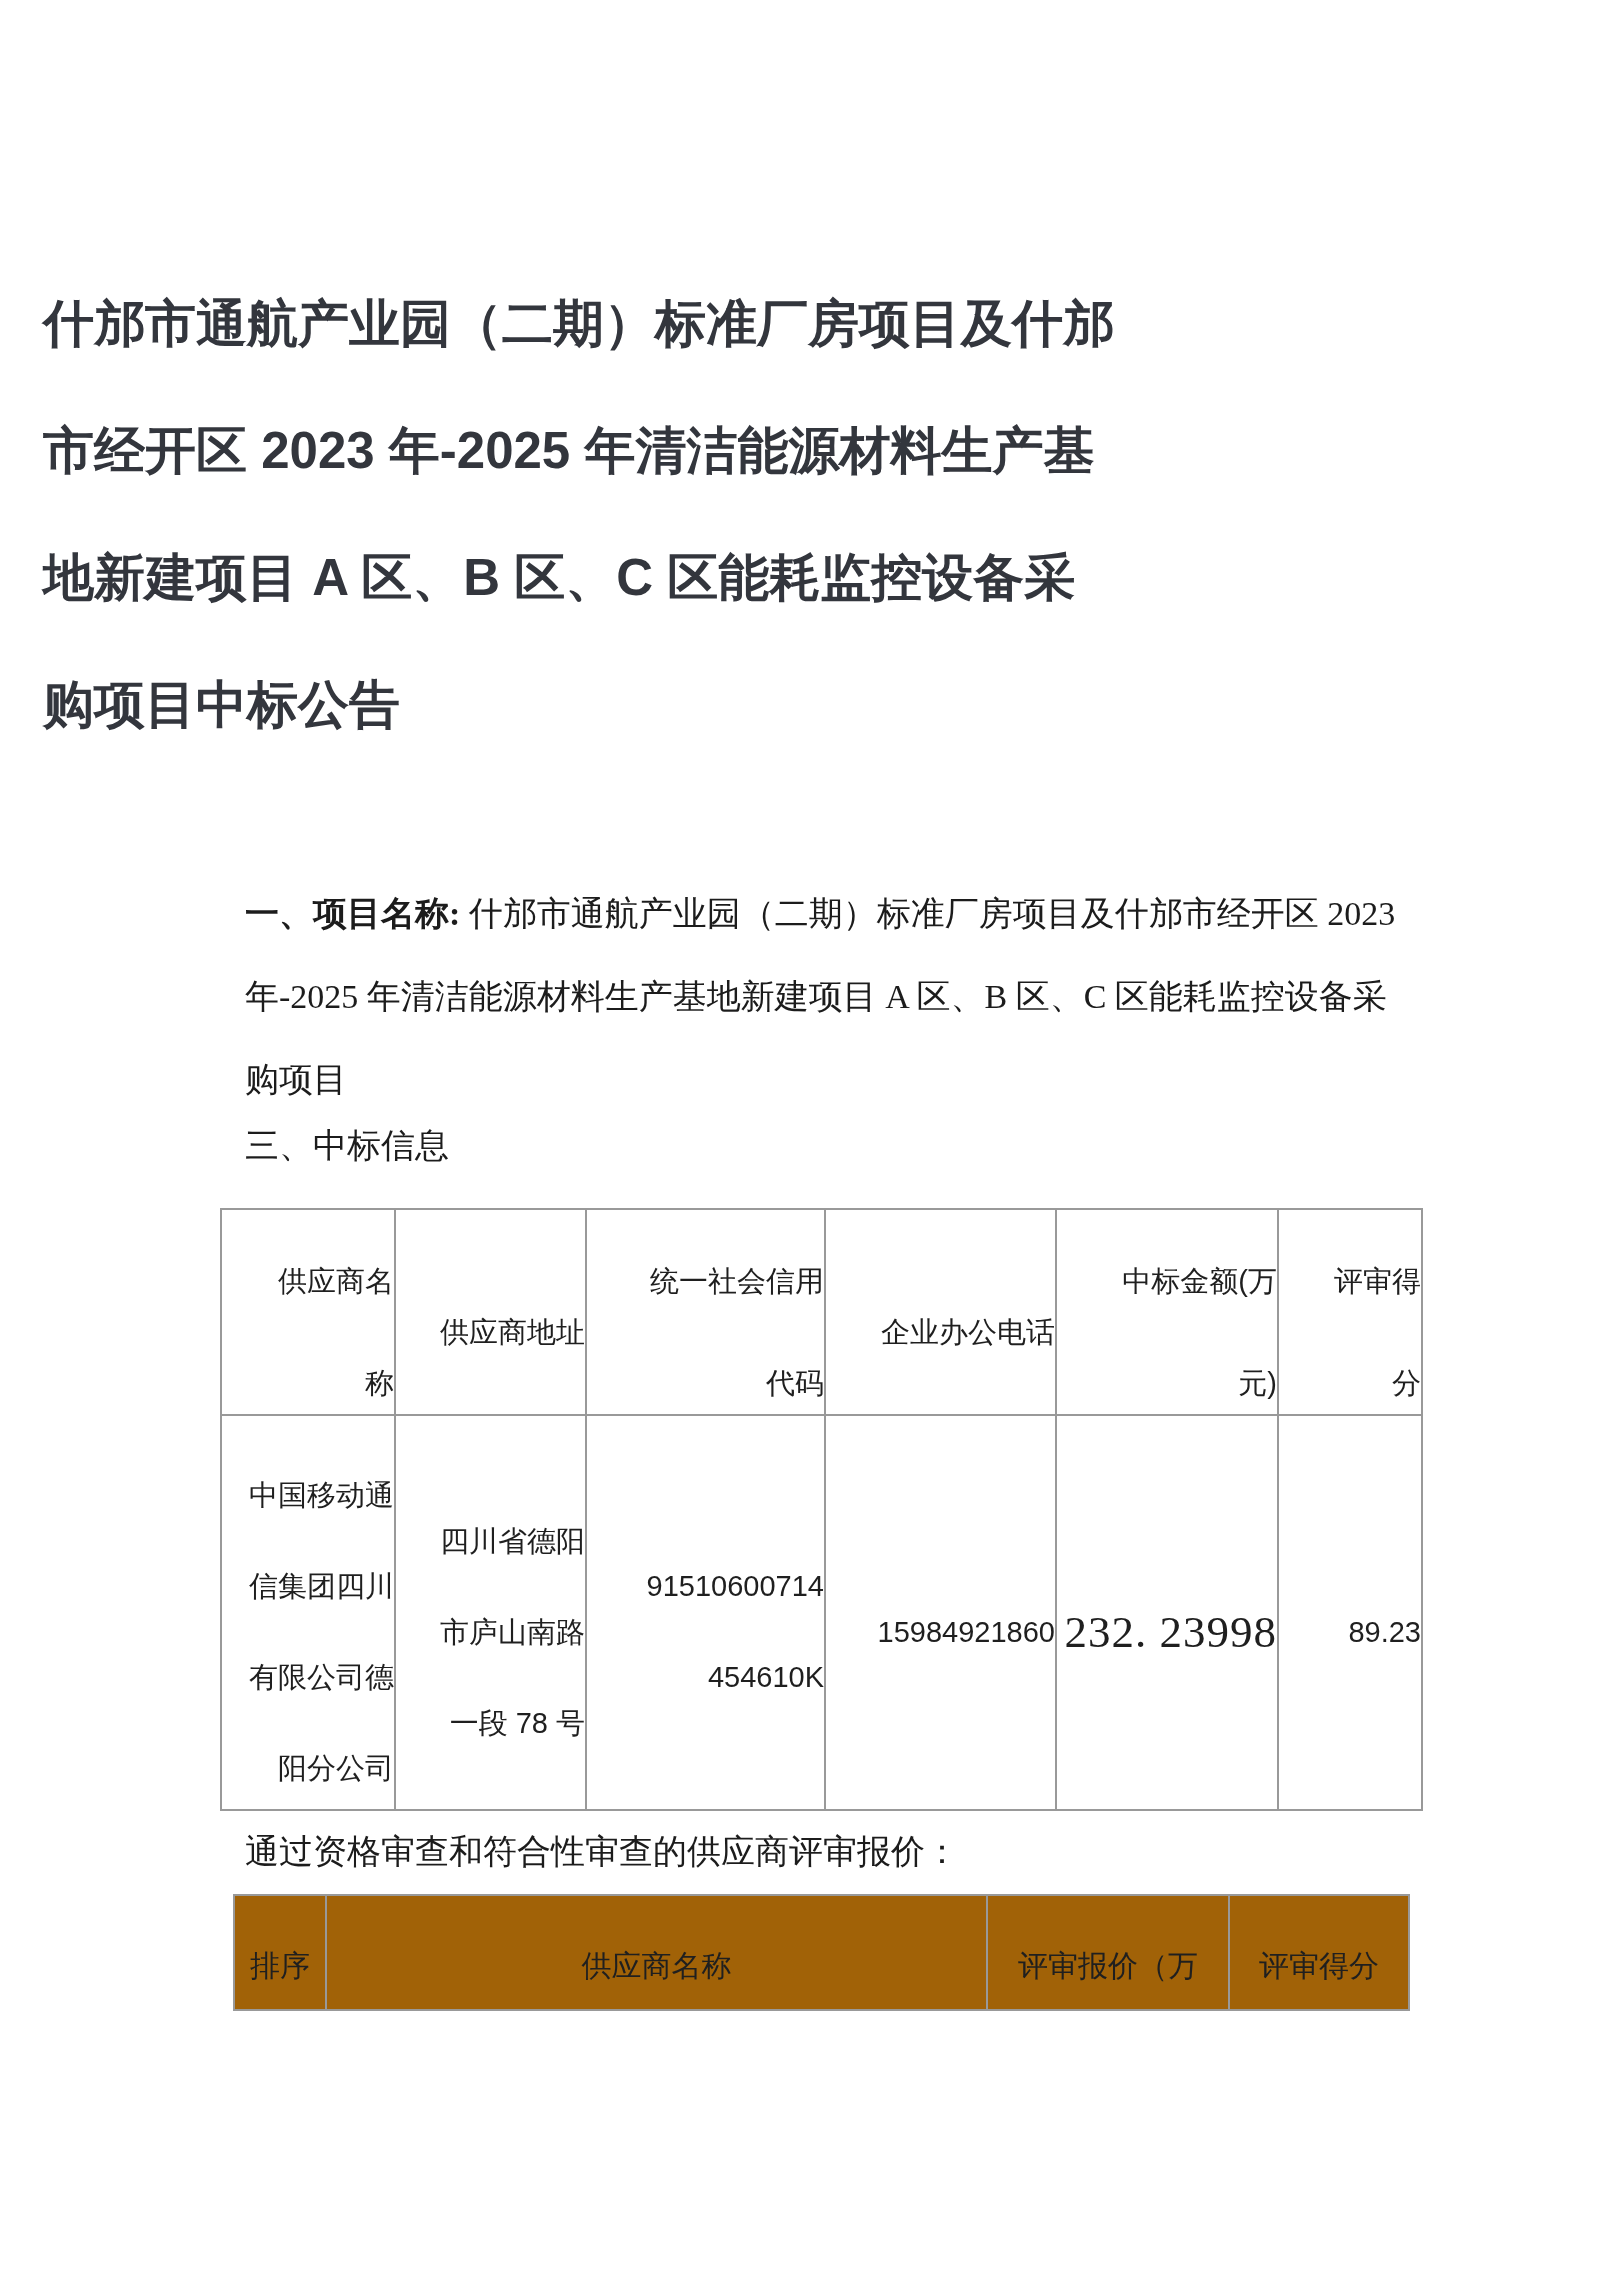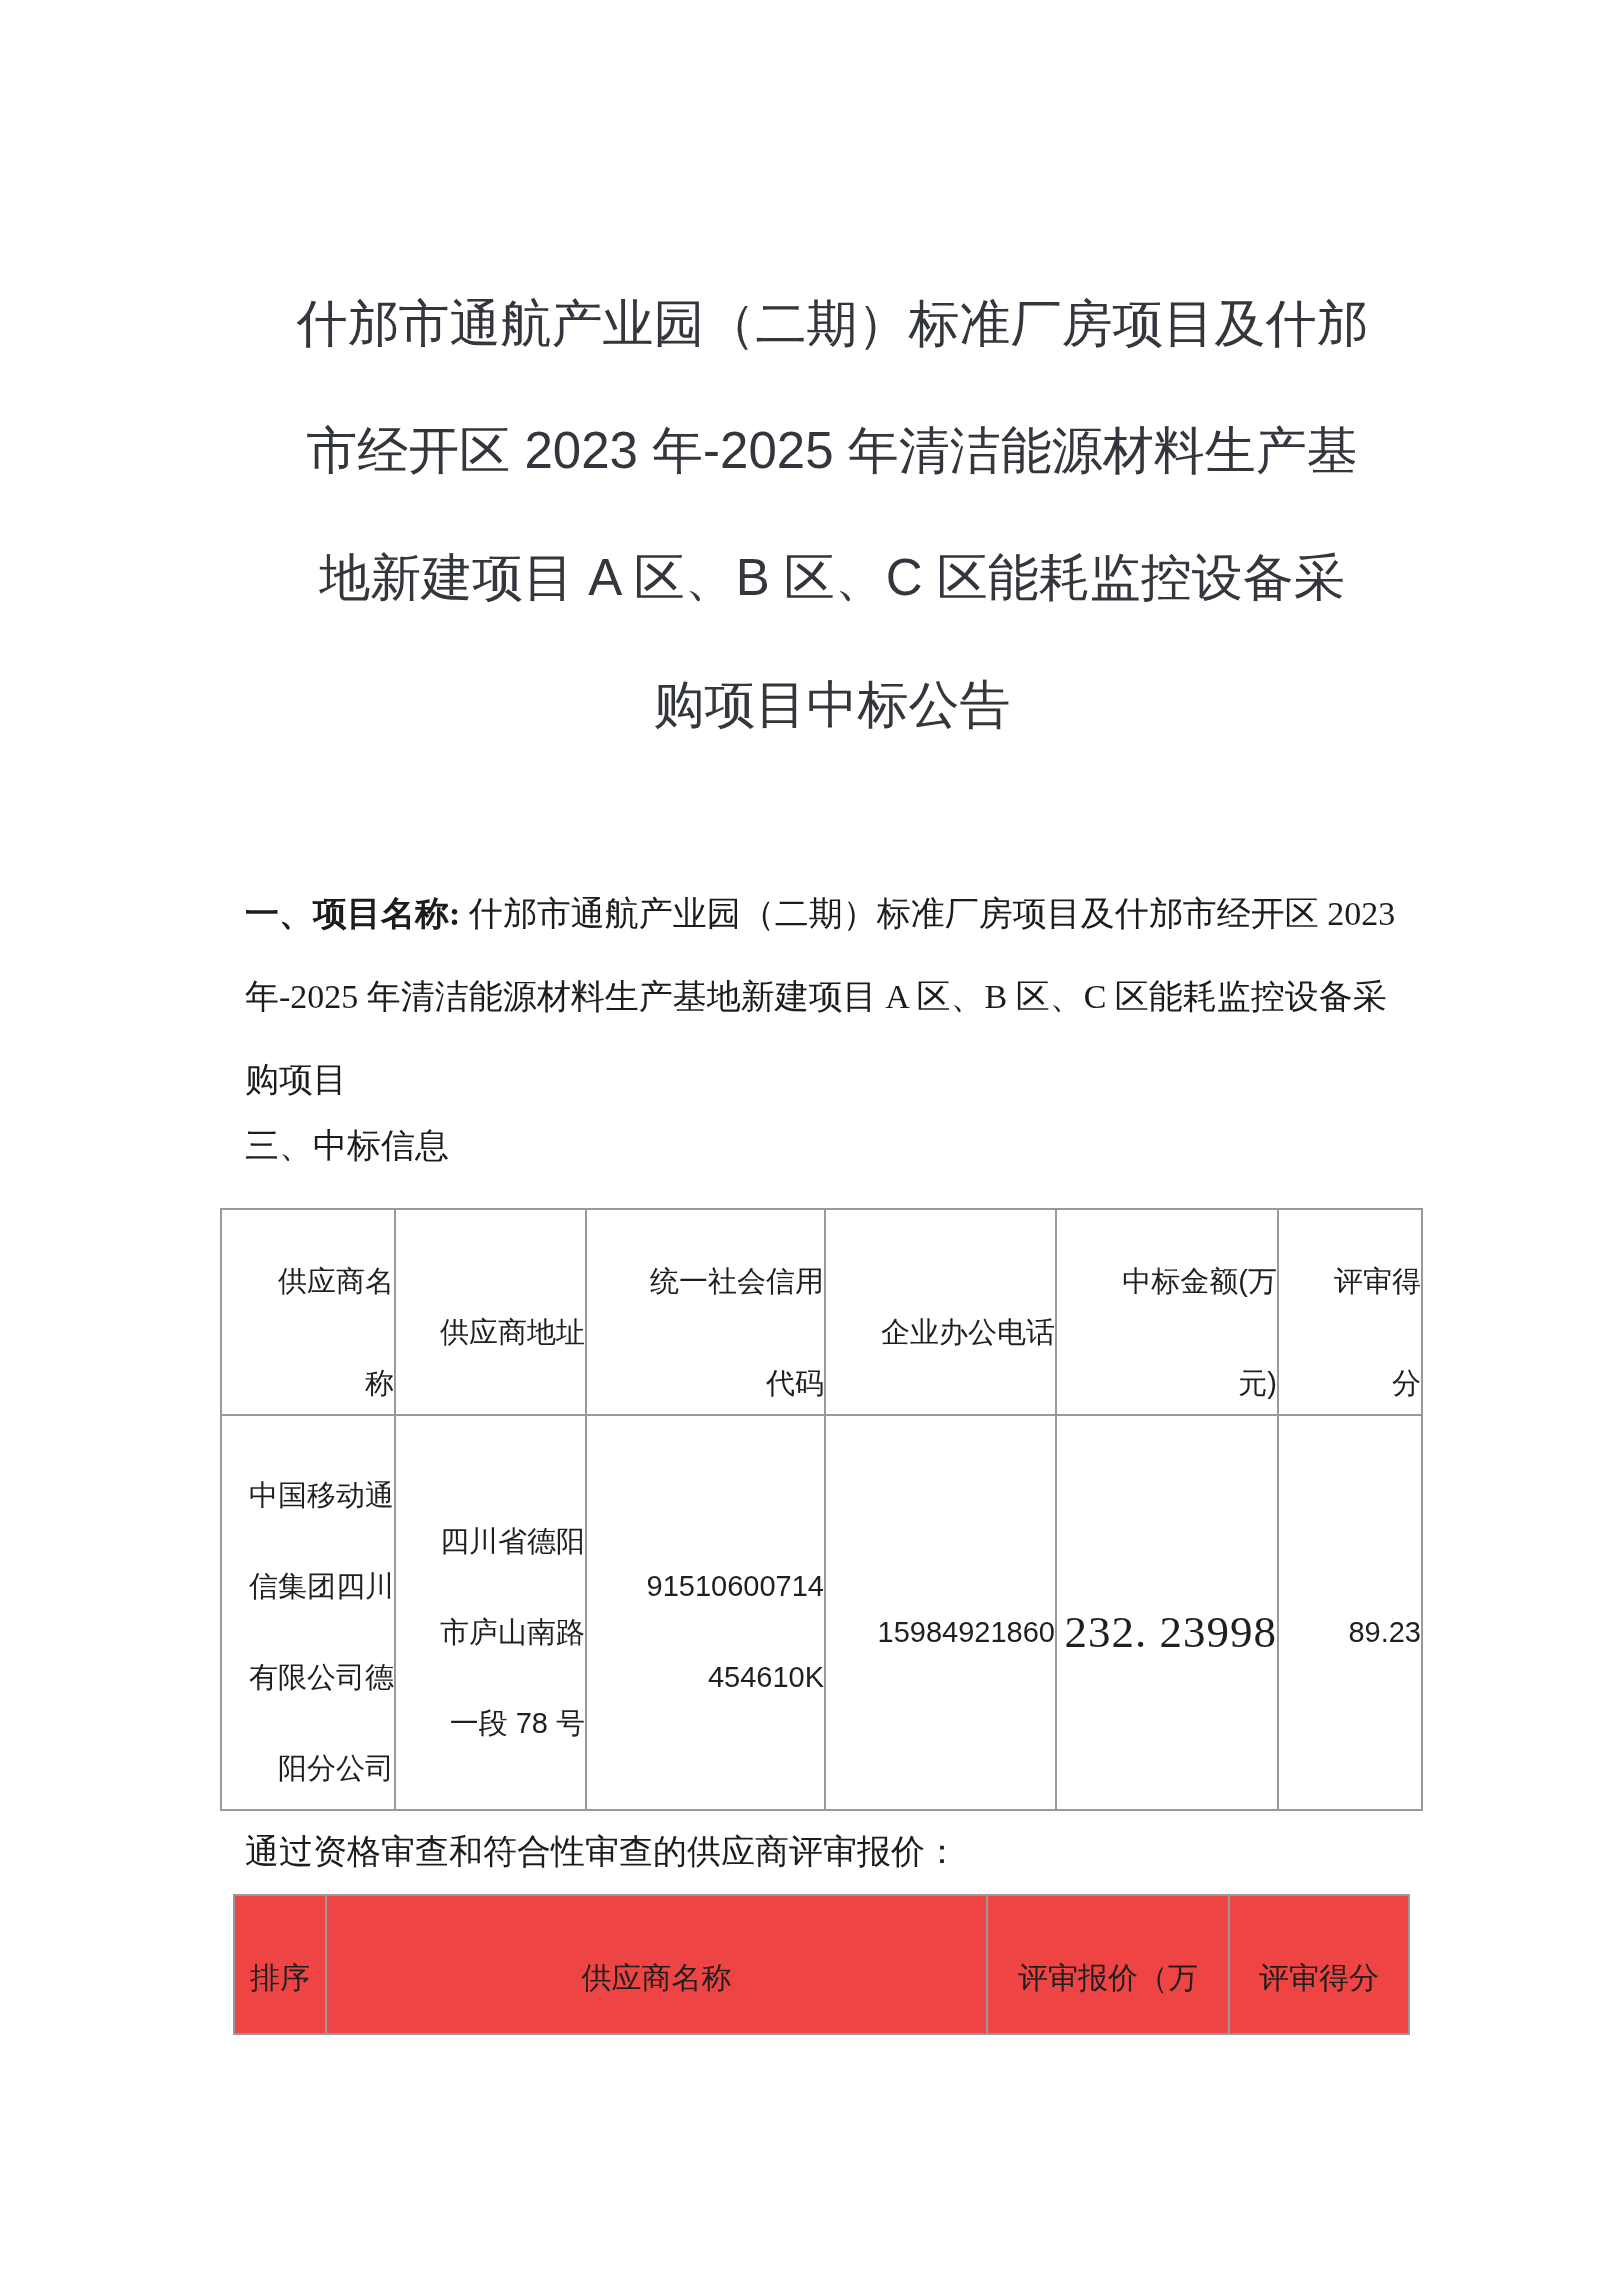--- a/index.html
+++ b/index.html
@@ -8,23 +8,22 @@
     background: #ffffff;
     position: relative;
     font-family: "Liberation Sans", sans-serif;
     overflow: hidden;
   }
   .page { position: absolute; inset: 0; background: #ffffff; }
 
   
   .title-block {
     position: absolute; top: 260px; left: 43px; right: 0;
-    text-align: center;
-    font-family: "Liberation Sans", sans-serif;
-    font-weight: 400;
+    font-family: "Liberation Sans", sans-serif;
+    font-weight: 700;
     font-size: 51px;
     color: #33363d;
   }
   .title-line { height: 127px; line-height: 127px; white-space: pre; }
 
   
   .para {
     position: absolute; left: 245px;
     font-family: "Liberation Serif", serif;
     font-size: 34px;
@@ -64,24 +63,24 @@
   }
 
   .t2 {
     position: absolute; left: 233px; top: 1894px; width: 1175px;
     border: 2.9px solid #a6a6a6;
     font-family: "Liberation Sans", sans-serif;
     font-size: 30px; color: #1f1f1f;
   }
   .t2 th {
     border: 2px solid #999999;
-    padding: 12px;
+    padding: 0;
     text-align: center; vertical-align: middle;
     font-weight: 400;
-    background: #ef4444;
+    background: #a16207;
     height: 113px;
   }
   .shift2 { position: relative; top: 13.7px; display: block; white-space: pre; }
 </style>
 </head>
 <body>
 
 <div class="page">
 
   <div class="title-block">

